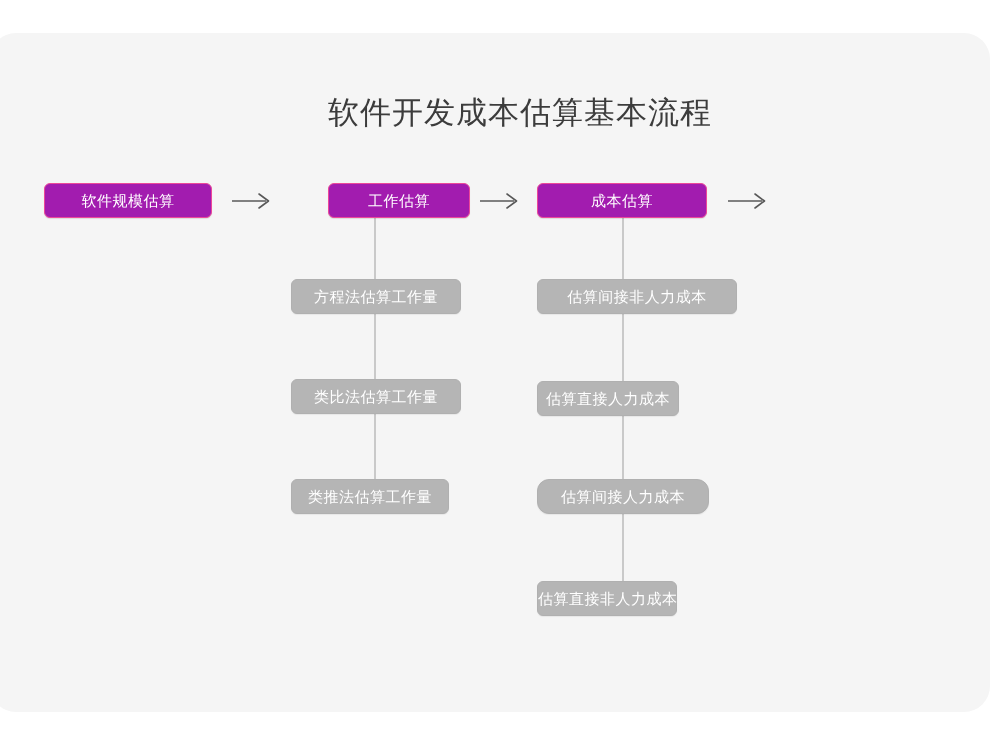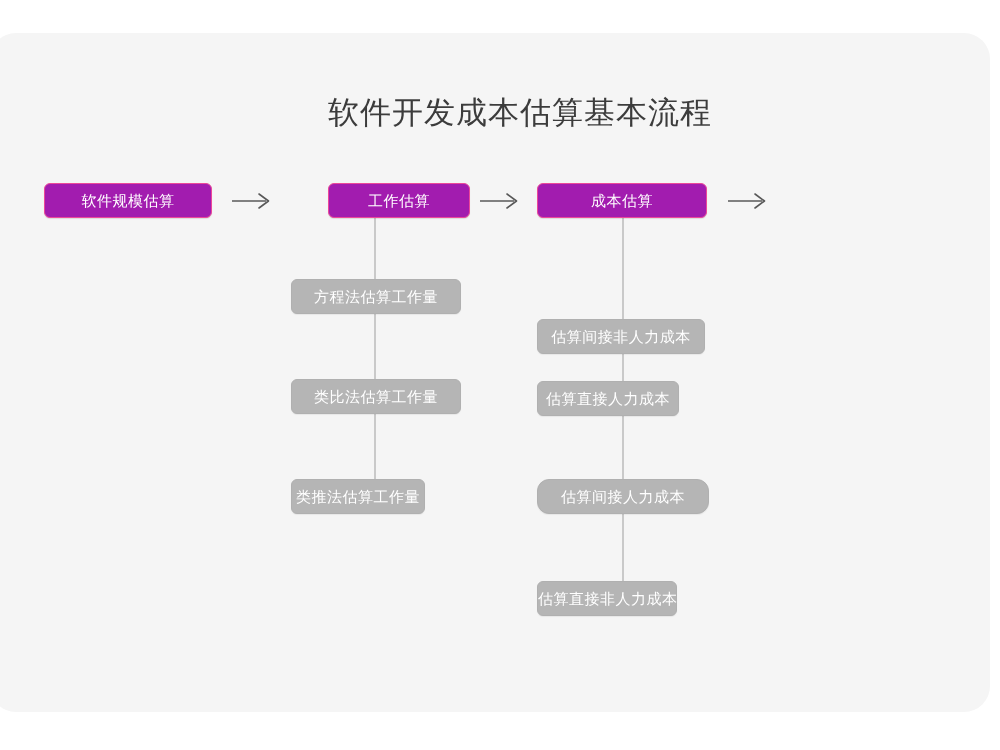--- a/index.html
+++ b/index.html
@@ -109,34 +109,34 @@
     </div>
 
     <div class="connector" style="left:374px; top:215px; height:270px;"></div>
 
     <div class="node primary" style="left:291px; top:183px; width:142px;margin-left:37px;">工作估算</div>
 
     <div class="node secondary" style="left:291px; top:279px; width:170px;">方程法估算工作量</div>
 
     <div class="node secondary" style="left:291px; top:379px; width:170px;text-align:center;">类比法估算工作量</div>
 
-    <div class="node secondary" style="left:291px; top:479px; width:134px;">类推法估算工作量</div>
+    <div class="node secondary" style="left:291px; top:479px; width:158px;">类推法估算工作量</div>
 
     <div class="arrow" style="left:478px; top:190px; width:44px;">
       <svg width="44" height="22" viewBox="0 0 44 22">
         <path d="M2 11 H36" stroke="#585858" stroke-width="1.6" fill="none"></path>
         <path d="M29 4 L38.5 11 L29 18" stroke="#585858" stroke-width="1.6" fill="none" stroke-linecap="round" stroke-linejoin="round"></path>
       </svg>
     </div>
 
     <div class="connector" style="left:622px; top:215px; height:370px;"></div>
 
     <div class="node primary" style="left:537px; top:183px; width:170px;">成本估算</div>
 
-    <div class="node secondary" style="left:537px; top:279px; width:168px;margin-top:40px;">估算间接非人力成本</div>
+    <div class="node secondary" style="left:537px; top:279px; width:200px;">估算间接非人力成本</div>
 
     <div class="node secondary" style="left:537px; top:381px; width:142px;">估算直接人力成本</div>
 
     <div class="node secondary" style="left:537px; top:479px; width:172px;border-radius:12px;">估算间接人力成本</div>
 
     <div class="node secondary" style="left:537px; top:581px; width:140px;">估算直接非人力成本</div>
 
     <div class="arrow" style="left:726px; top:190px; width:44px;">
       <svg width="44" height="22" viewBox="0 0 44 22">
         <path d="M2 11 H36" stroke="#585858" stroke-width="1.6" fill="none"></path>

